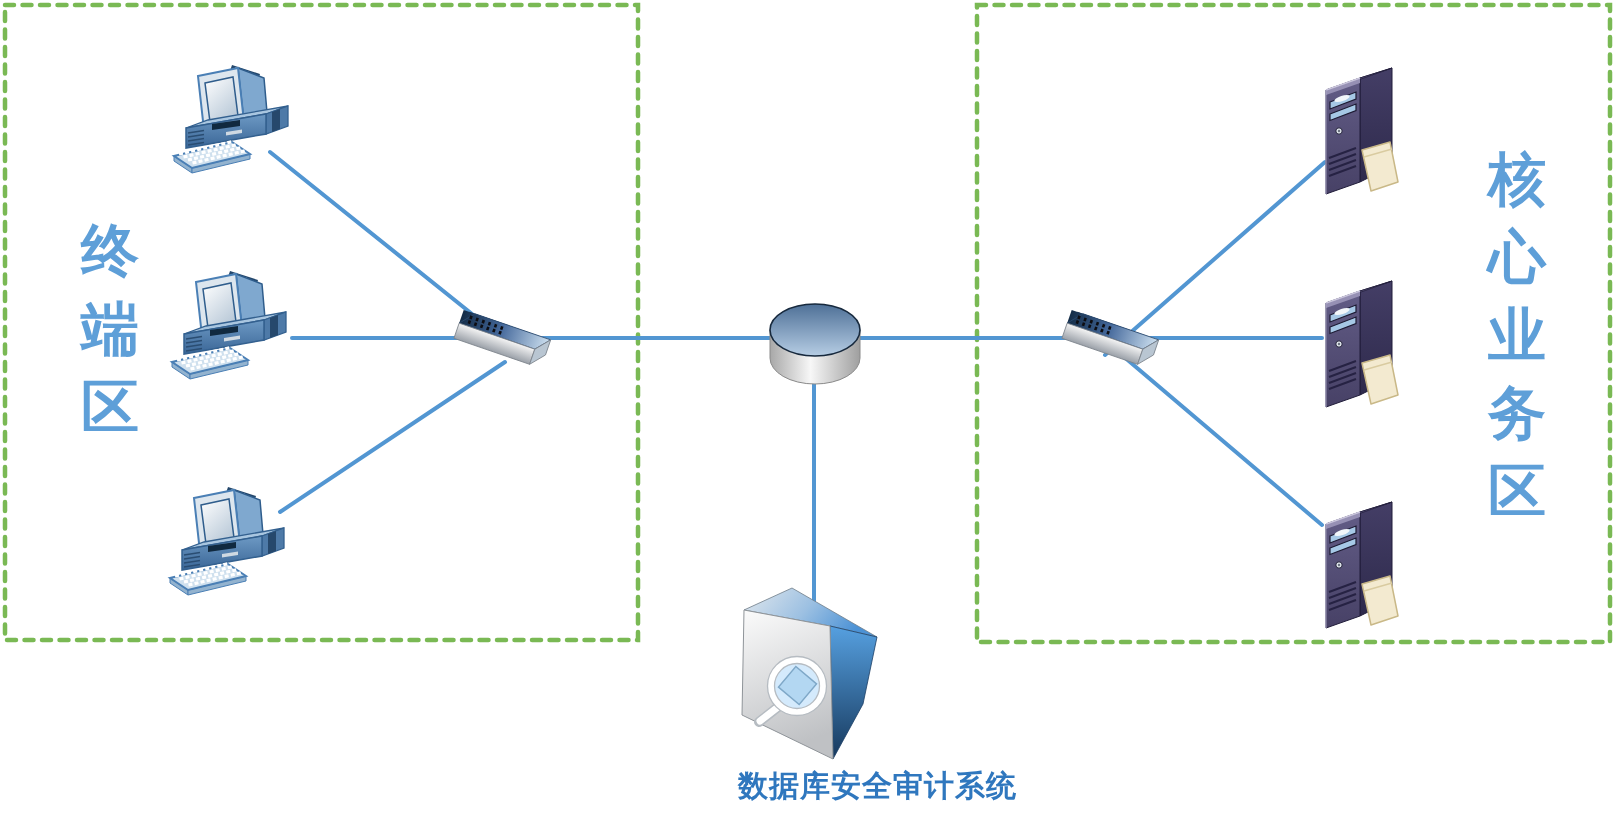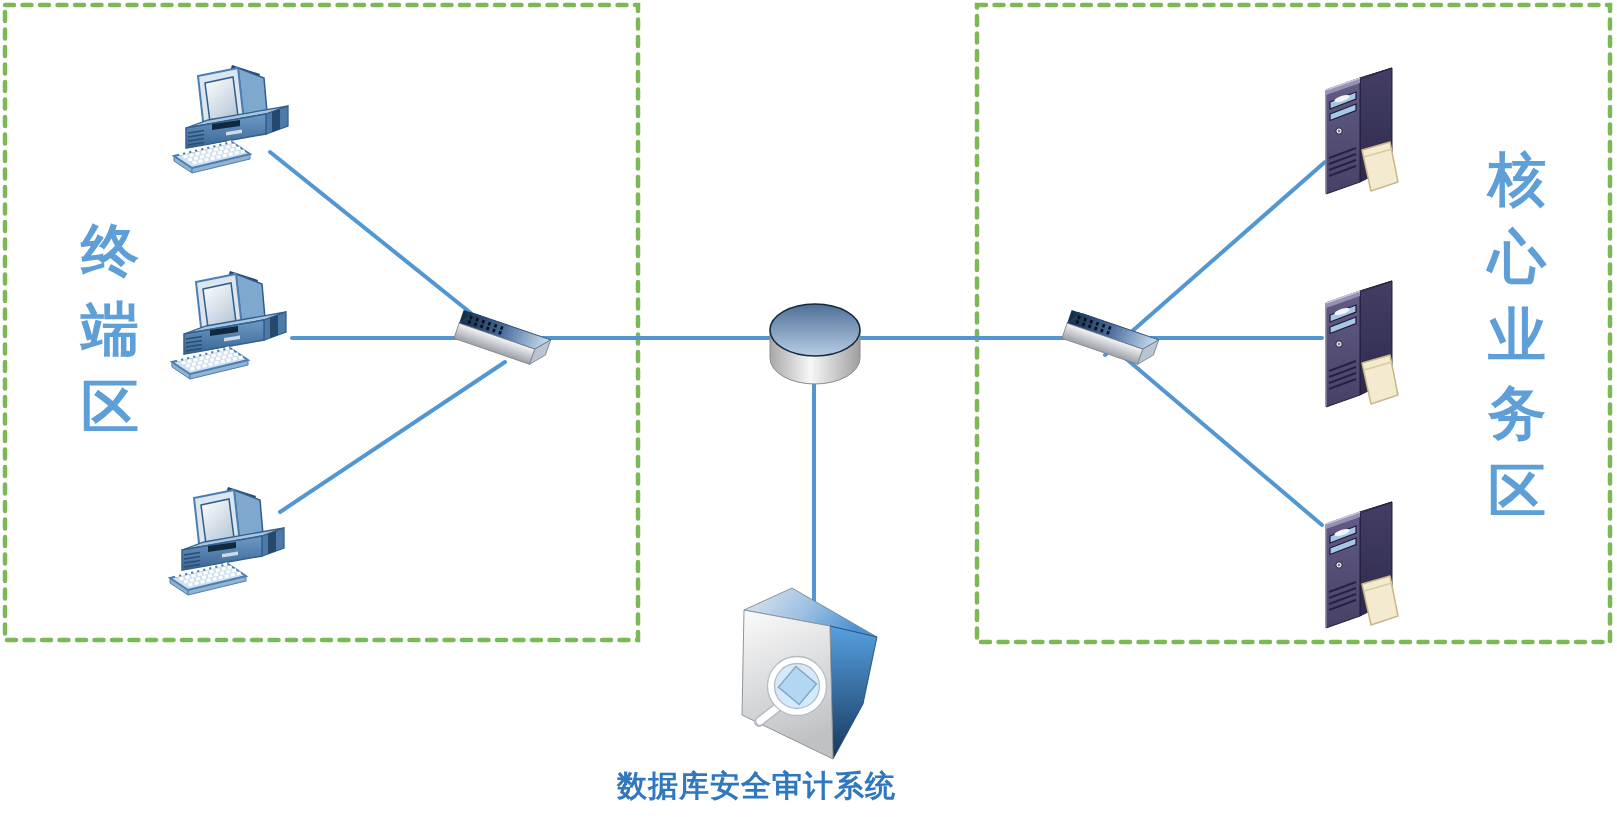--- a/index.html
+++ b/index.html
@@ -2,21 +2,21 @@
 <html><head>
 <meta charset="utf-8">
 <style>
   html,body{margin:0;padding:0;background:#ffffff;}
   #stage{position:relative;width:1617px;height:821px;background:#ffffff;overflow:hidden;
          font-family:"DejaVu Sans","Liberation Sans",sans-serif;}
   #diagram-svg{position:absolute;left:0;top:0;}
   .zone-label{position:absolute;display:flex;flex-direction:column;align-items:center;
               color:#5e9fd8;font-size:58px;font-weight:600;line-height:62px;}
   .zone-label span{display:block;height:62px;margin-bottom:16px;text-align:center;}
-  .audit-caption{position:absolute;left:617px;top:766px;width:400px;text-align:left;
+  .audit-caption{position:absolute;left:617px;top:766px;width:400px;text-align:right;
                  color:#2f77be;font-size:30px;font-weight:700;letter-spacing:1px;}
 </style>
 </head>
 <body>
 
 <div id="stage">
 
   <svg id="diagram-svg" width="1617" height="821" viewBox="0 0 1617 821">
     <defs>
 

